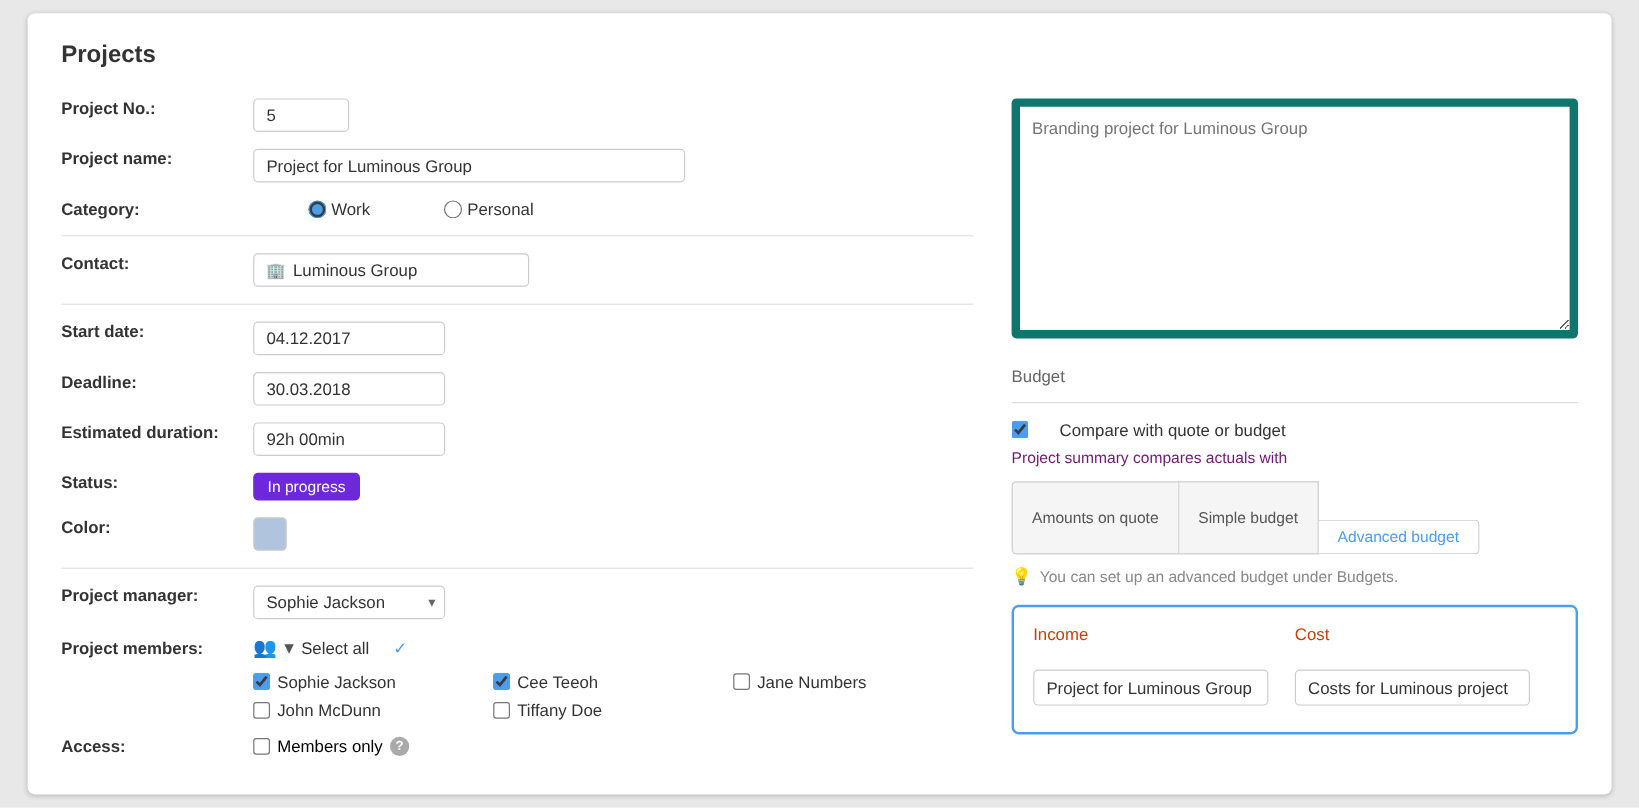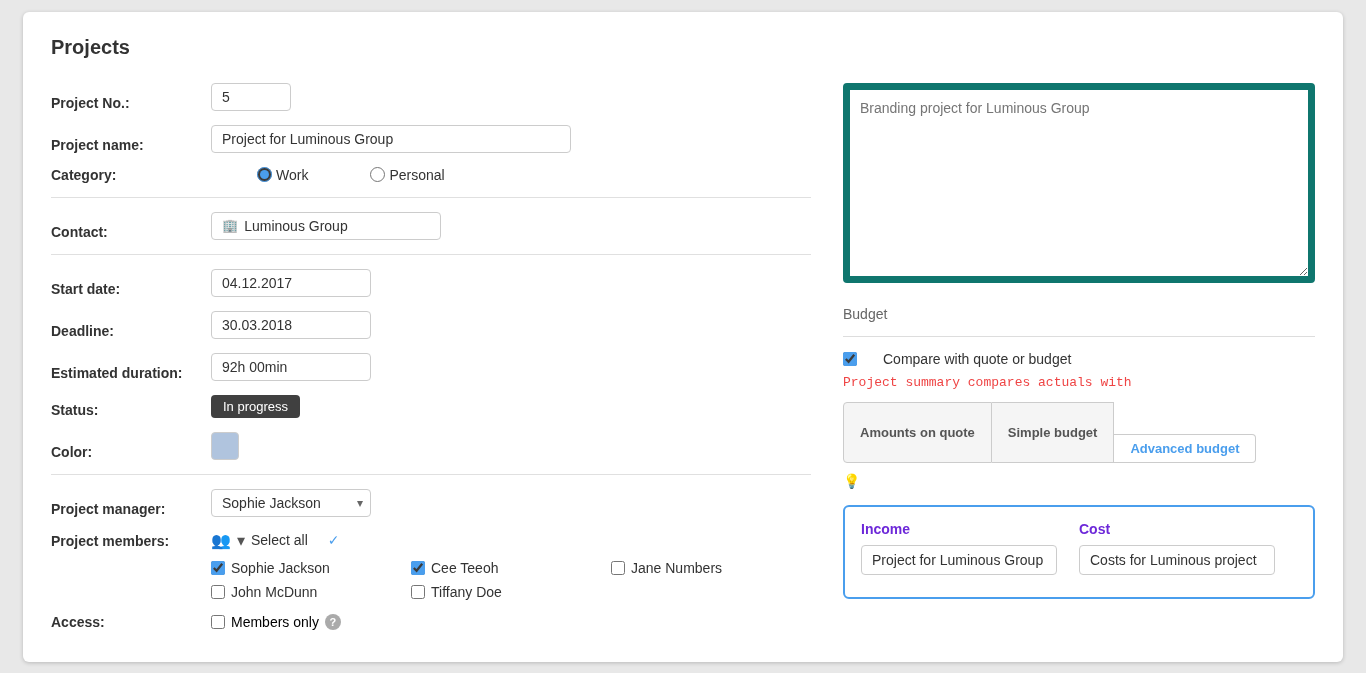--- a/index.html
+++ b/index.html
@@ -30,21 +30,21 @@
       gap: 32px;
     }
     .left-panel {
       flex: 0 0 620px;
     }
     .right-panel {
       flex: 1;
     }
     .form-row {
       display: flex;
-      align-items: flex-end;
+      align-items: flex-start;
       margin-bottom: 14px;
     }
     .form-label {
       font-weight: 600;
       color: #333;
       width: 160px;
       flex-shrink: 0;
     }
     .form-input {
       border: 1px solid #ccc;
@@ -90,21 +90,21 @@
       accent-color: #4a9eed;
       width: 15px;
       height: 15px;
     }
     .separator {
       border: none;
       border-top: 1px solid #e0e0e0;
       margin: 10px 0 14px;
     }
     .status-badge {
-      background: #404040;
+      background: #6d28d9;
       color: #fff;
       padding: 4px 12px;
       border-radius: 4px;
       font-size: 13px;
       font-weight: 500;
     }
     .color-swatch {
       width: 28px;
       height: 28px;
       border-radius: 4px;
@@ -258,35 +258,34 @@
       accent-color: #4a9eed;
       width: 14px;
       height: 14px;
     }
     .compare-label {
       font-size: 14px;
       color: #333;
     }
     .summary-text {
       font-size: 13px;
-      color: #ef4444;
+      color: #701a75;
       margin-bottom: 12px;
-      font-family: Liberation Mono, monospace;
     }
     .budget-tabs {
       display: flex;
       gap: 0;
       margin-bottom: 10px;
     }
     .budget-tab {
       padding: 6px 16px;
       border: 1px solid #ccc;
       background: #f5f5f5;
       font-size: 13px;
-      font-weight: 700;
+      font-weight: 400;
       color: #555;
       cursor: pointer;
       border-radius: 0;
     }
     .budget-tab:first-child { border-radius: 4px 0 0 4px; }
     .budget-tab:last-child { border-radius: 0 4px 4px 0; margin-top: 32px; }
     .budget-tab.active {
       color: #4a9eed;
       background: #fff;
     }
@@ -310,24 +309,24 @@
     }
     .budget-fields-header {
       display: flex;
       gap: 0;
       margin-bottom: 8px;
     }
     .budget-field-col {
       flex: 1;
     }
     .budget-field-label {
-      font-weight: 700;
-      font-size: 14px;
-      color: #6d28d9;
-      margin-bottom: 8px;
+      font-weight: 400;
+      font-size: 14px;
+      color: #c2410c;
+      margin-bottom: 22px;
     }
     .budget-field-input {
       border: 1px solid #ccc;
       border-radius: 4px;
       padding: 6px 10px;
       font-size: 14px;
       color: #333;
       width: 90%;
       outline: none;
     }
@@ -479,20 +478,21 @@
         <p class="summary-text">Project summary compares actuals with</p>
 
         <div class="budget-tabs">
           <button class="budget-tab">Amounts on quote</button>
           <button class="budget-tab">Simple budget</button>
           <button class="budget-tab active">Advanced budget</button>
         </div>
 
         <div class="advanced-hint">
           <span class="lightbulb-icon">💡</span>
+          <span>You can set up an advanced budget under Budgets.</span>
         </div>
 
         <div class="budget-fields-box">
           <div class="budget-fields-header">
             <div class="budget-field-col">
               <div class="budget-field-label">Income</div>
               <input type="text" class="budget-field-input" value="Project for Luminous Group" style="">
             </div>
             <div class="budget-field-col">
               <div class="budget-field-label">Cost</div>

